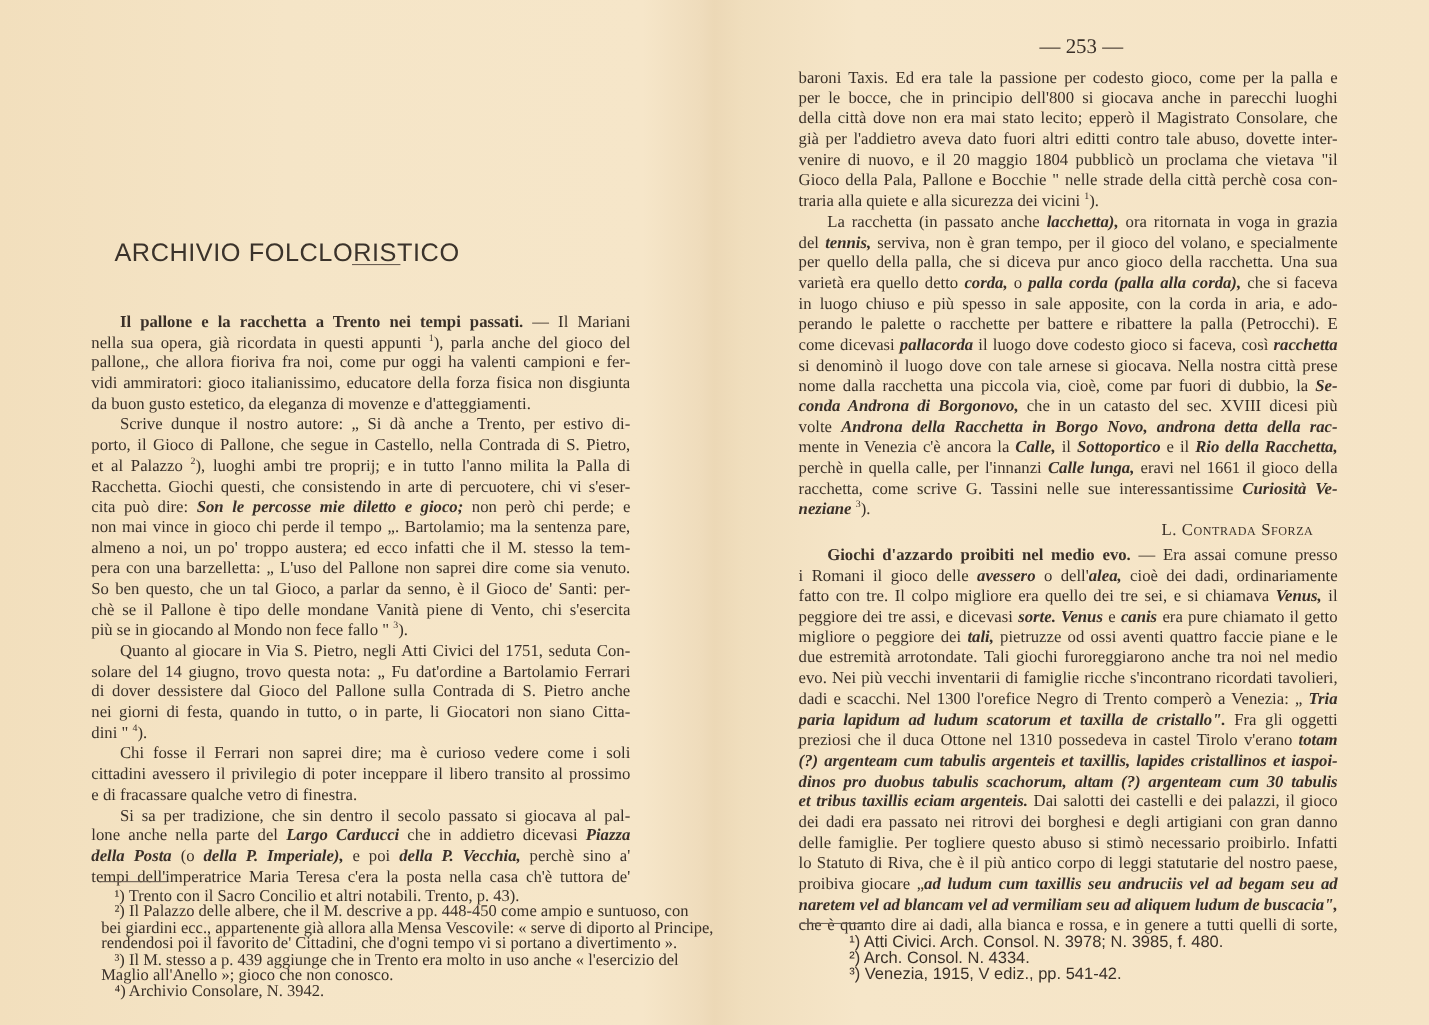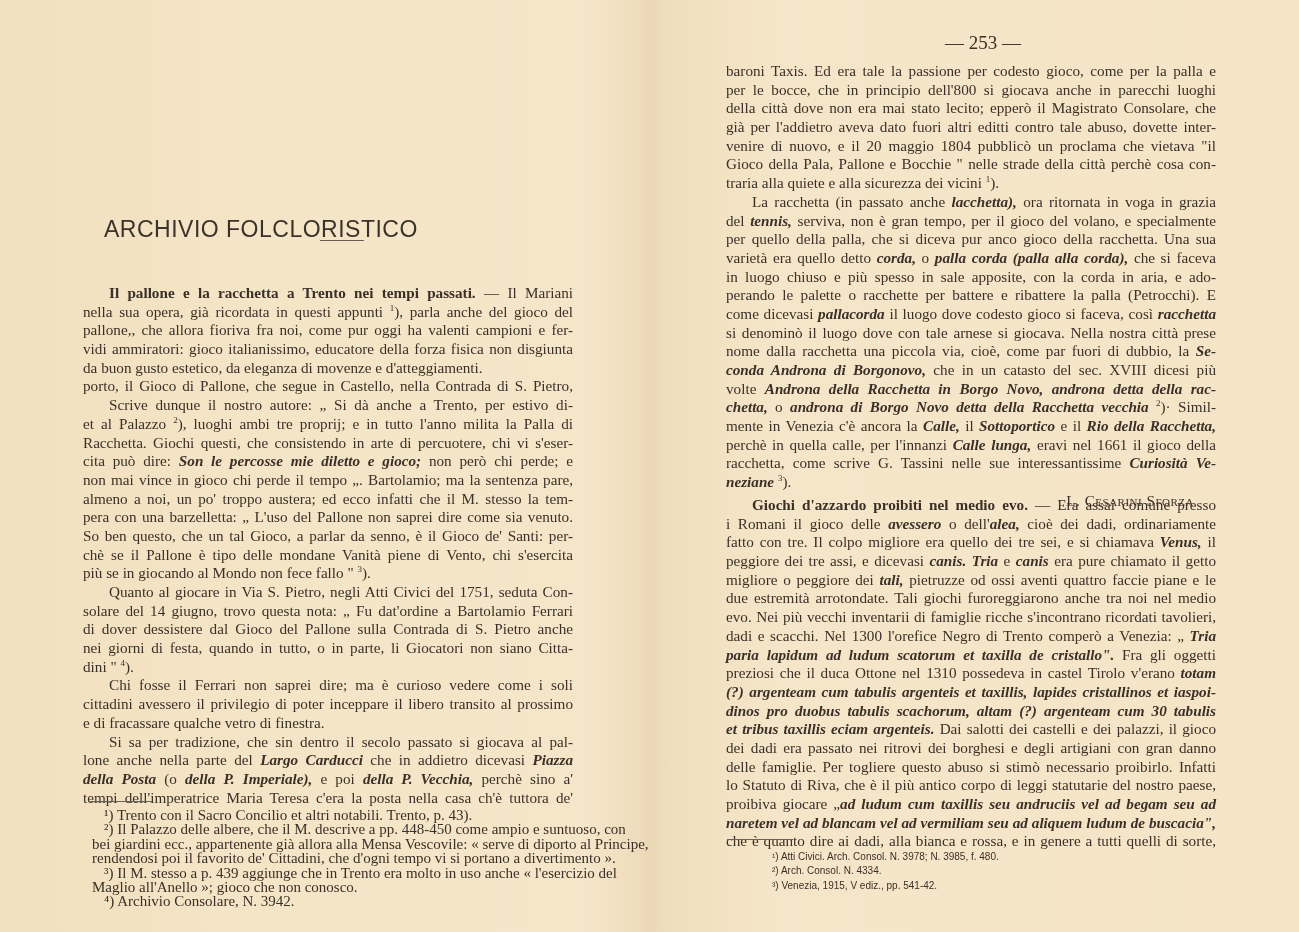--- a/index.html
+++ b/index.html
@@ -37,41 +37,41 @@
   sup { font-size: 9px; line-height: 0; }
 
   .page-number { position: absolute; left: 295px; top: 32px; font-size: 19px; }
 
   .fn-rule { position: absolute; height: 1px; background: #6d6155; }
   .left .fn-rule { left: 90px; width: 62px; top: 801px; }
   .right .fn-rule { left: 77px; width: 66px; top: 839px; }
 
   .footnotes { position: absolute; font-size: 15px; line-height: 14.4px; }
   .left .footnotes { left: 92px; width: 480px; top: 808px; }
-  .right .footnotes { left: 110px; width: 440px; top: 850px; font-family: "Liberation Sans","DejaVu Sans",sans-serif; font-size: 10px; }
+  .right .footnotes { left: 110px; width: 440px; top: 850px; font-family: "Liberation Sans","DejaVu Sans",sans-serif; font-size: 15px; }
   .fn { display: block; white-space: nowrap; }
   .fn.first { padding-left: 12px; }
   .fn.cont { text-align: justify; text-align-last: justify; }
 </style>
 </head>
 <body>
 
 <div class="spread">
 
   <div class="page left">
     <div class="title">ARCHIVIO FOLCLORISTICO</div>
     <div class="title-rule"></div>
     <div class="text body">
         <span class="line indent"><span class="b">Il pallone e la racchetta a Trento nei tempi passati.</span> — Il Mariani</span>
         <span class="line">nella sua opera, già ricordata in questi appunti <sup>1</sup>), parla anche del gioco del</span>
         <span class="line">pallone,, che allora fioriva fra noi, come pur oggi ha valenti campioni e fer-</span>
         <span class="line">vidi ammiratori: gioco italianissimo, educatore della forza fisica non disgiunta</span>
         <span class="line last">da buon gusto estetico, da eleganza di movenze e d'atteggiamenti.</span>
+        <span class="line indent">Scrive dunque il nostro autore: „ Si dà anche a Trento, per estivo di-</span>
         <span class="line">porto, il Gioco di Pallone, che segue in Castello, nella Contrada di S. Pietro,</span>
-        <span class="line indent">Scrive dunque il nostro autore: „ Si dà anche a Trento, per estivo di-</span>
         <span class="line">et al Palazzo <sup>2</sup>), luoghi ambi tre proprij; e in tutto l'anno milita la Palla di</span>
         <span class="line">Racchetta. Giochi questi, che consistendo in arte di percuotere, chi vi s'eser-</span>
         <span class="line">cita può dire: <span class="bi">Son le percosse mie diletto e gioco;</span> non però chi perde; e</span>
         <span class="line">non mai vince in gioco chi perde il tempo „. Bartolamio; ma la sentenza pare,</span>
         <span class="line">almeno a noi, un po' troppo austera; ed ecco infatti che il M. stesso la tem-</span>
         <span class="line">pera con una barzelletta: „ L'uso del Pallone non saprei dire come sia venuto.</span>
         <span class="line">So ben questo, che un tal Gioco, a parlar da senno, è il Gioco de' Santi: per-</span>
         <span class="line">chè se il Pallone è tipo delle mondane Vanità piene di Vento, chi s'esercita</span>
         <span class="line last">più se in giocando al Mondo non fece fallo " <sup>3</sup>).</span>
         <span class="line indent">Quanto al giocare in Via S. Pietro, negli Atti Civici del 1751, seduta Con-</span>
@@ -114,33 +114,32 @@
           <span class="line">del <span class="bi">tennis,</span> serviva, non è gran tempo, per il gioco del volano, e specialmente</span>
           <span class="line">per quello della palla, che si diceva pur anco gioco della racchetta. Una sua</span>
           <span class="line">varietà era quello detto <span class="bi">corda,</span> o <span class="bi">palla corda (palla alla corda),</span> che si faceva</span>
           <span class="line">in luogo chiuso e più spesso in sale apposite, con la corda in aria, e ado-</span>
           <span class="line">perando le palette o racchette per battere e ribattere la palla (Petrocchi). E</span>
           <span class="line">come dicevasi <span class="bi">pallacorda</span> il luogo dove codesto gioco si faceva, così <span class="bi">racchetta</span></span>
           <span class="line">si denominò il luogo dove con tale arnese si giocava. Nella nostra città prese</span>
           <span class="line">nome dalla racchetta una piccola via, cioè, come par fuori di dubbio, la <span class="bi">Se-</span></span>
           <span class="line"><span class="bi">conda Androna di Borgonovo,</span> che in un catasto del sec. XVIII dicesi più</span>
           <span class="line">volte <span class="bi">Androna della Racchetta in Borgo Novo, androna detta della rac-</span></span>
-          <span class="line"><span class="bi">chetta,</span> o <span class="bi">androna di Borgo Novo detta della Racchetta vecchia</span> <sup>2</sup>)· Simil-</span>
           <span class="line">mente in Venezia c'è ancora la <span class="bi">Calle,</span> il <span class="bi">Sottoportico</span> e il <span class="bi">Rio della Racchetta,</span></span>
           <span class="line">perchè in quella calle, per l'innanzi <span class="bi">Calle lunga,</span> eravi nel 1661 il gioco della</span>
           <span class="line">racchetta, come scrive G. Tassini nelle sue interessantissime <span class="bi">Curiosità Ve-</span></span>
           <span class="line last"><span class="bi">neziane</span> <sup>3</sup>).</span>
         </div>
-      <span class="line right-align">L. Cesarini Sforza</span>
+      <span class="line right-align">L. Contrada Sforza</span>
     </div>
     <div class="text body2">
         <span class="line indent"><span class="b">Giochi d'azzardo proibiti nel medio evo.</span> — Era assai comune presso</span>
         <span class="line">i Romani il gioco delle <span class="bi">avessero</span> o dell'<span class="bi">alea,</span> cioè dei dadi, ordinariamente</span>
         <span class="line">fatto con tre. Il colpo migliore era quello dei tre sei, e si chiamava <span class="bi">Venus,</span> il</span>
-        <span class="line">peggiore dei tre assi, e dicevasi <span class="bi">canis. Tria</span> e <span class="bi">canis</span> era pure chiamato il getto</span>
+        <span class="line">peggiore dei tre assi, e dicevasi <span class="bi">sorte. Venus</span> e <span class="bi">canis</span> era pure chiamato il getto</span>
         <span class="line">migliore o peggiore dei <span class="bi">tali,</span> pietruzze od ossi aventi quattro faccie piane e le</span>
         <span class="line">due estremità arrotondate. Tali giochi furoreggiarono anche tra noi nel medio</span>
         <span class="line">evo. Nei più vecchi inventarii di famiglie ricche s'incontrano ricordati tavolieri,</span>
         <span class="line">dadi e scacchi. Nel 1300 l'orefice Negro di Trento comperò a Venezia: „ <span class="bi">Tria</span></span>
         <span class="line"><span class="bi">paria lapidum ad ludum scatorum et taxilla de cristallo".</span> Fra gli oggetti</span>
         <span class="line">preziosi che il duca Ottone nel 1310 possedeva in castel Tirolo v'erano <span class="bi">totam</span></span>
         <span class="line"><span class="bi">(?) argenteam cum tabulis argenteis et taxillis, lapides cristallinos et iaspoi-</span></span>
         <span class="line"><span class="bi">dinos pro duobus tabulis scachorum, altam (?) argenteam cum 30 tabulis</span></span>
         <span class="line"><span class="bi">et tribus taxillis eciam argenteis.</span> Dai salotti dei castelli e dei palazzi, il gioco</span>
         <span class="line">dei dadi era passato nei ritrovi dei borghesi e degli artigiani con gran danno</span>

